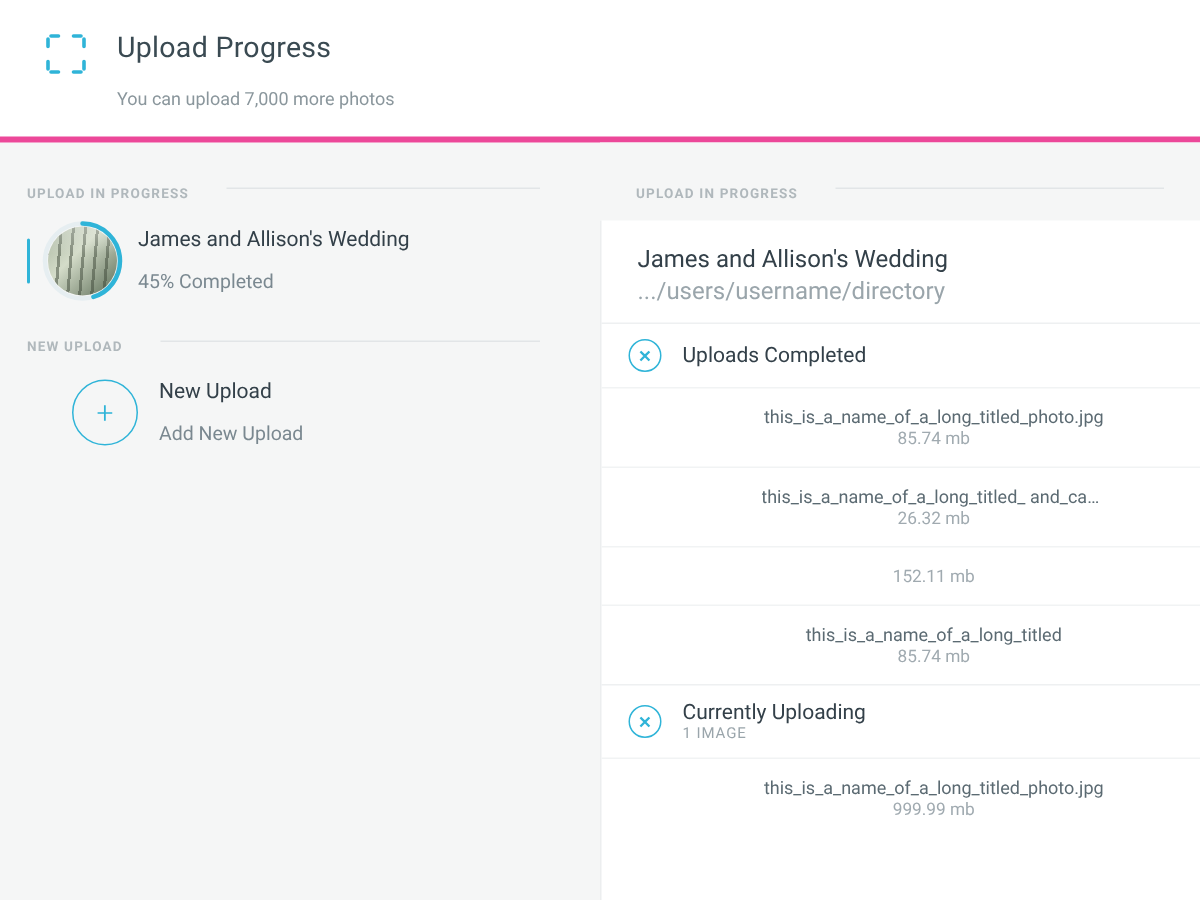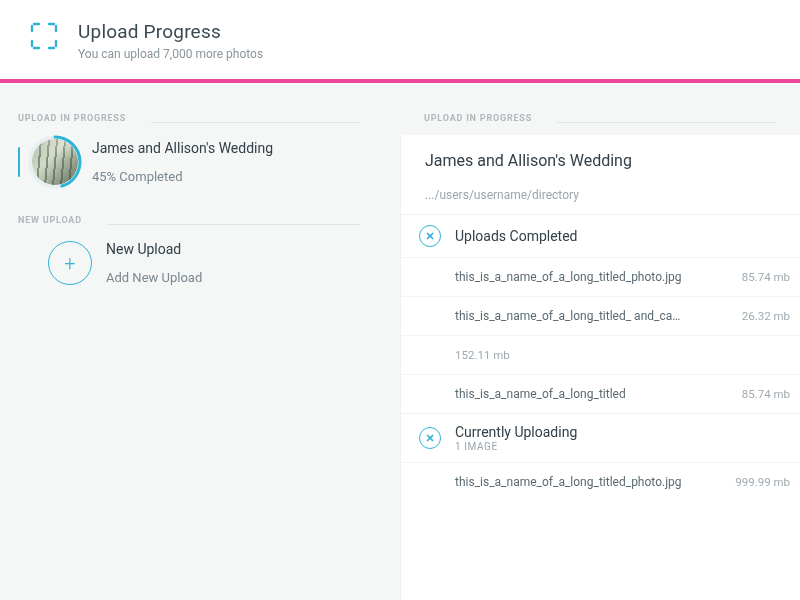--- a/index.html
+++ b/index.html
@@ -26,21 +26,21 @@
 }
 .header-text h1 {
   font-size: 19px;
   font-weight: 400;
   color: #3a4a52;
   letter-spacing: 0.2px;
 }
 .header-text p {
   font-size: 12px;
   color: #8a969c;
-  margin-top: 4px;
+  margin-top: 16px;
 }
 .main {
   display: flex;
   height: calc(600px - 76px);
 }
 .left {
   width: 400px;
   padding: 30px 40px 0 18px;
 }
 .right {
@@ -48,21 +48,21 @@
   padding-top: 30px;
   background: #f5f6f6;
 }
 .section-label {
   font-size: 9px;
   font-weight: 700;
   letter-spacing: 0.8px;
   color: #b0b8bc;
   text-transform: uppercase;
   display: flex;
-  align-items: flex-end;
+  align-items: flex-start;
   gap: 25px;
 }
 .section-label .line {
   flex: 1;
   height: 1px;
   background: #e2e5e7;
 }
 .left .section-label { margin-bottom: 16px; }
 .upload-item {
   display: flex;
@@ -140,23 +140,23 @@
 }
 .panel-head {
   padding: 0 24px 12px 24px;
 }
 .panel-head .title {
   font-size: 16px;
   color: #334049;
   font-weight: 400;
 }
 .panel-head .path {
-  font-size: 12px;
+  font-size: 16px;
   color: #9aa5ab;
-  margin-top: 18px;
+  margin-top: 2px;
 }
 .group-row {
   display: flex;
   align-items: center;
   gap: 14px;
   padding: 10px 24px 10px 18px;
   border-top: 1px solid #eef0f1;
 }
 .group-row .circle-x {
   width: 22px;
@@ -180,20 +180,21 @@
   color: #9aa5ab;
   text-transform: uppercase;
   margin-top: 1px;
 }
 .file-row {
   display: flex;
   align-items: center;
   justify-content: space-between;
   padding: 12px 10px 12px 54px;
   border-top: 1px solid #f1f3f4;
+  flex-direction: column;
 }
 .file-row .fname {
   font-size: 12px;
   color: #5b6a72;
   white-space: nowrap;
   overflow: hidden;
   text-overflow: ellipsis;
   max-width: 230px;
 }
 .file-row .fsize {

